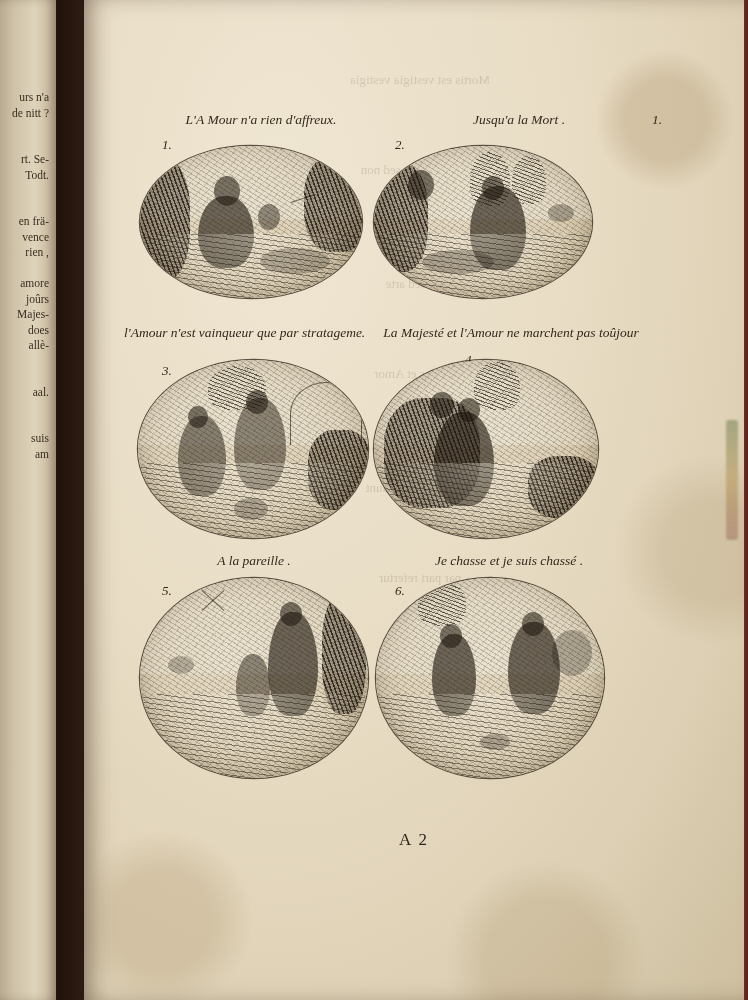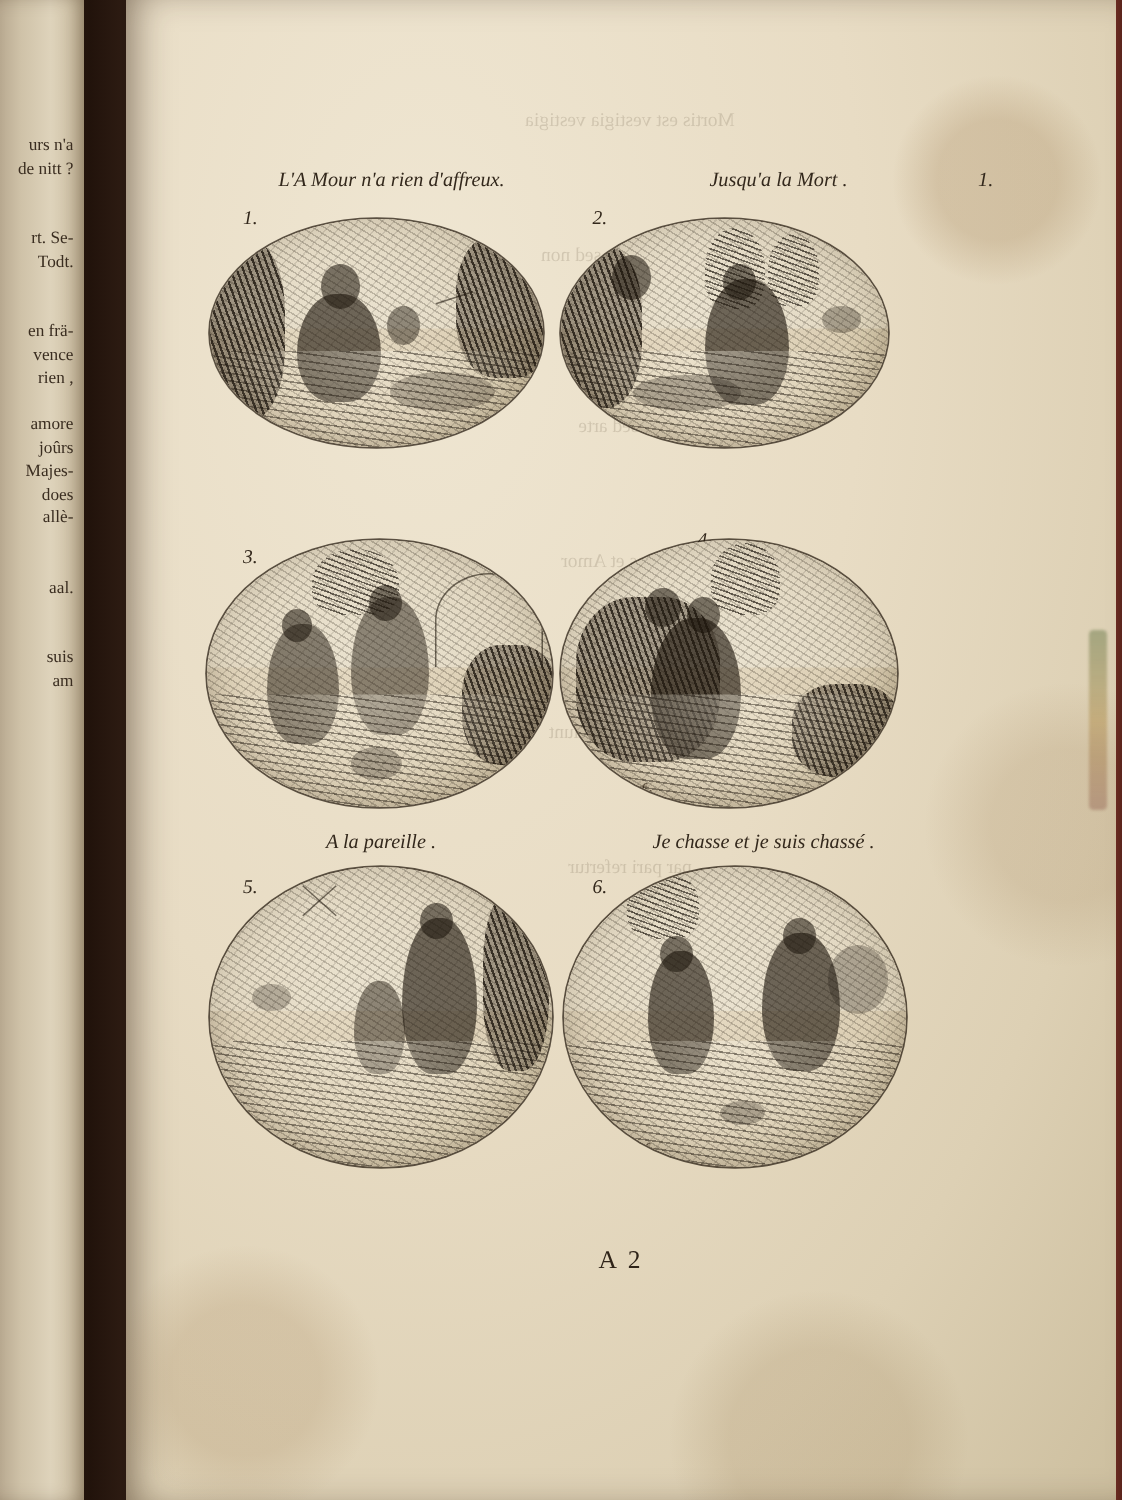--- a/index.html
+++ b/index.html
@@ -259,20 +259,22 @@
         <div class="dark-mass" style="left:-4px;top:18px;width:58px;height:108px;"></div>
         <div class="blob" style="left:34px;top:24px;width:26px;height:30px;"></div>
         <div class="figure" style="left:96px;top:40px;width:56px;height:84px;"></div>
         <div class="blob" style="left:108px;top:30px;width:22px;height:24px;"></div>
         <div class="ground"></div>
         <div class="blob" style="left:48px;top:104px;width:72px;height:24px;opacity:.5;"></div>
         <div class="blob" style="right:18px;top:58px;width:26px;height:18px;opacity:.55;"></div>
         <div class="sig"></div>
       </div>
 
+      <div class="caption" style="left:40px;top:325px;width:250px;text-align:left;">l'Amour n'est vainqueur que par stratageme.</div>
+      <div class="caption" style="left:282px;top:325px;width:290px;">La Majesté et l'Amour ne marchent pas toûjour</div>
 
       <div class="plate-num" style="left:78px;top:363px;">3.</div>
       <div class="medallion" style="left:54px;top:360px;width:230px;height:178px;">
         <div class="sky"></div>
         <div class="hatch"></div>
         <div class="arch" style="right:6px;top:22px;width:70px;height:62px;"></div>
         <div class="dark-mass" style="right:-4px;top:70px;width:64px;height:80px;"></div>
         <div class="tree" style="left:70px;top:6px;width:58px;height:44px;"></div>
         <div class="figure" style="left:96px;top:38px;width:52px;height:92px;opacity:.75;"></div>
         <div class="blob" style="left:108px;top:30px;width:22px;height:24px;"></div>

